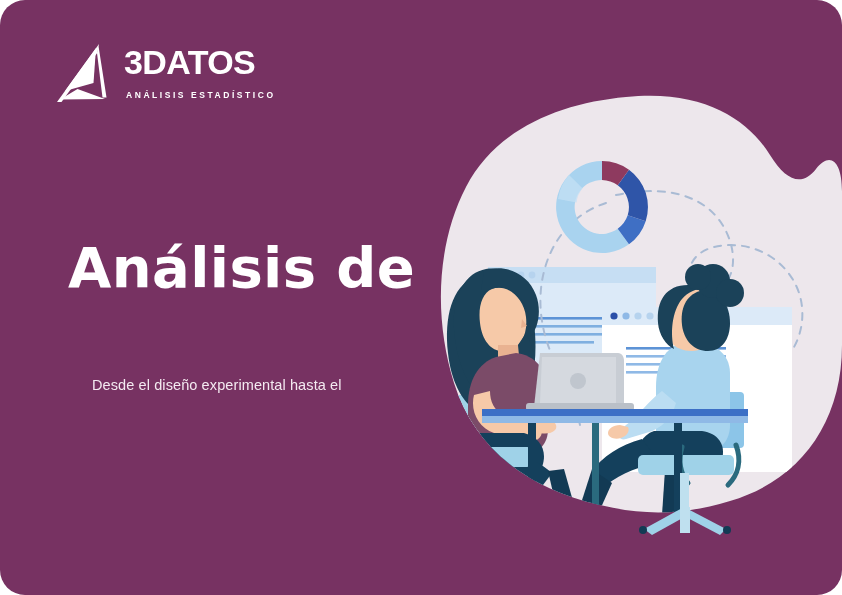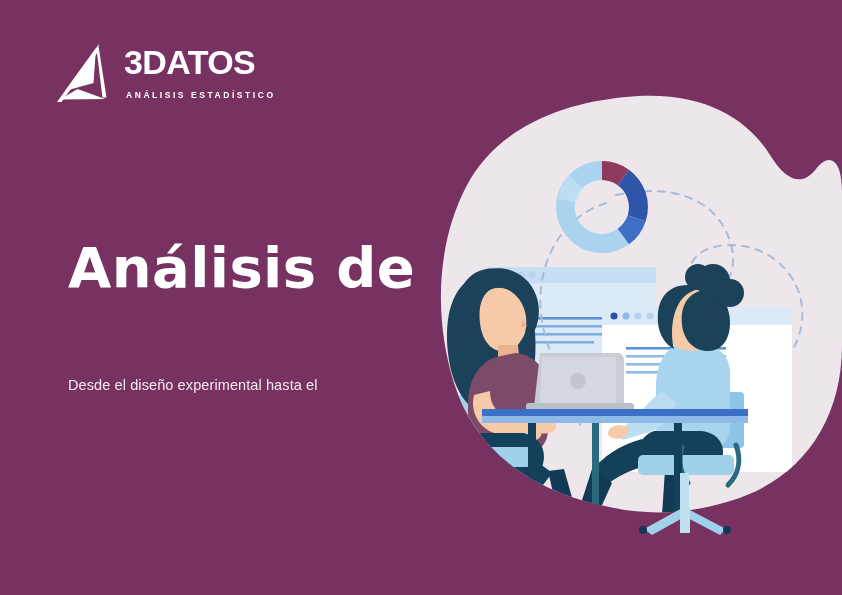--- a/index.html
+++ b/index.html
@@ -86,36 +86,37 @@
   }
   .subtitle-line {
     display: block;
     color: #f4eaf1;
     font-size: 14.5px;
     font-weight: 400;
     line-height: 19px;
     letter-spacing: 0.1px;
     white-space: nowrap;
     font-family: "Liberation Sans", sans-serif;
+    margin-left: 24px;
   }
 
   
   #illustration {
     position: absolute;
     left: 430px;
     top: 95px;
     width: 412px;
     height: 440px;
   }
   #illustration svg { display: block; }
 </style>
 </head>
 <body>
 
-<div id="slide" style="background: rgb(119, 50, 98);">
+<div id="slide" style="background: rgb(119, 50, 98); border-radius: 25px;">
 
   <div id="logo-block">
 
     <div id="logo-mark">
       <svg viewBox="0 0 62 64" width="62" height="64" aria-hidden="true">
 
         <path d="M47 2 L5 60 L9.5 60 L45.5 10.5 Z" fill="#ffffff"></path>
 
         <path d="M44 6 L13 49 L41.5 41 Z" fill="#ffffff"></path>
 

